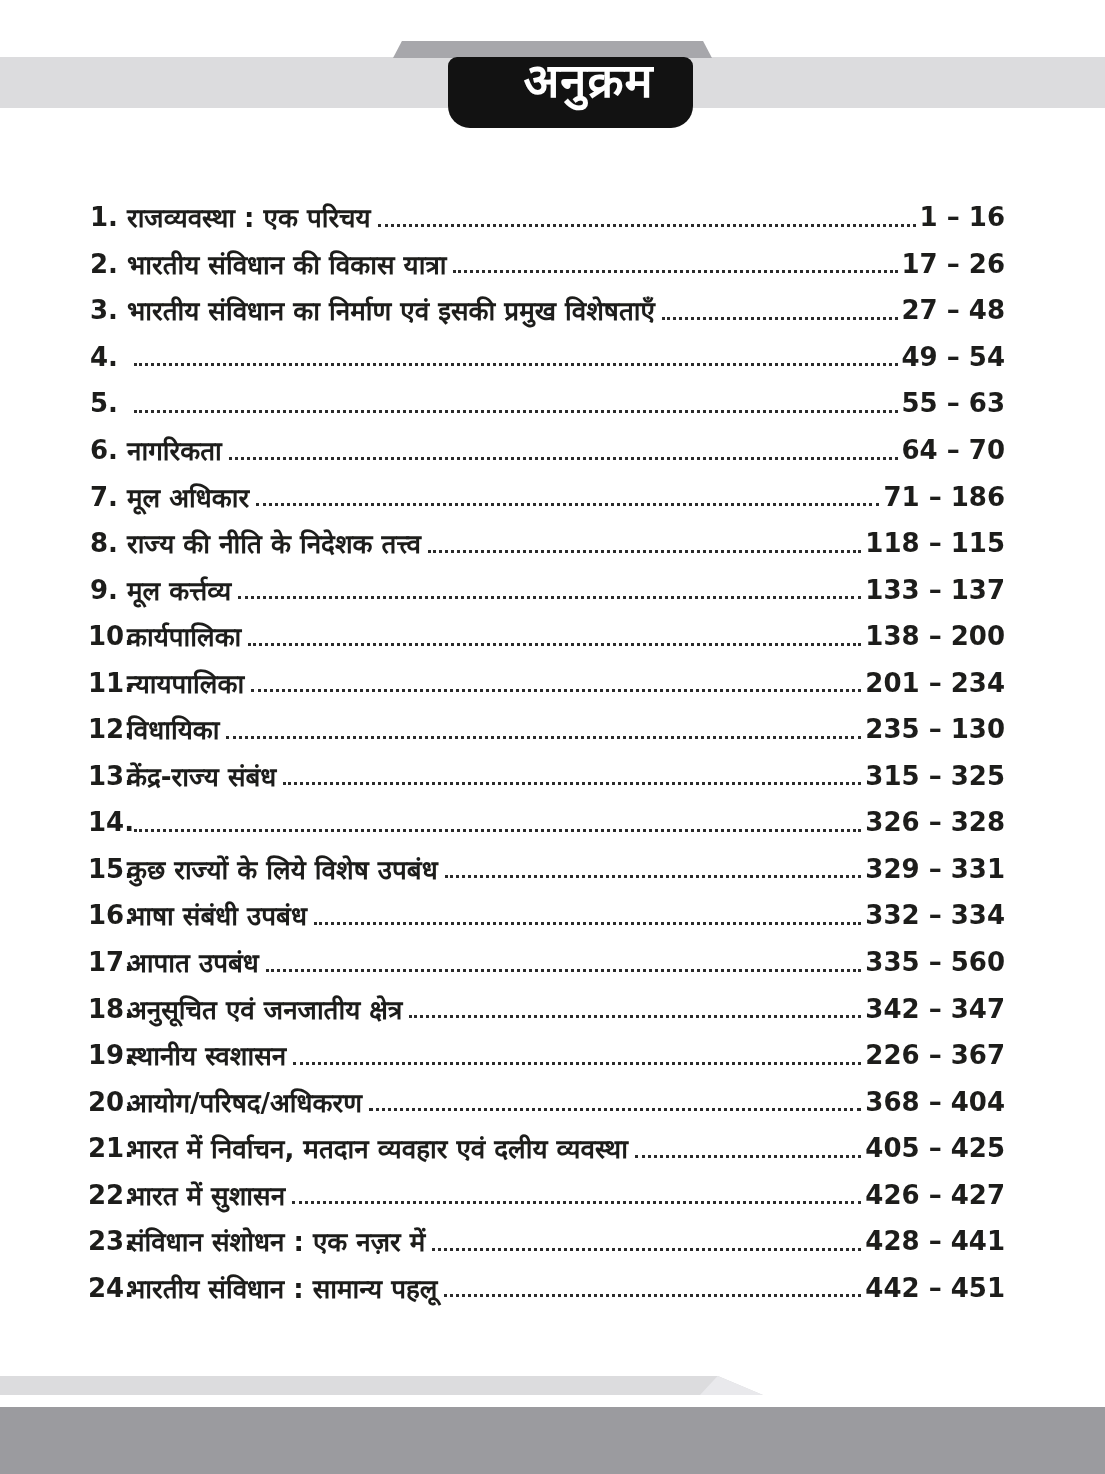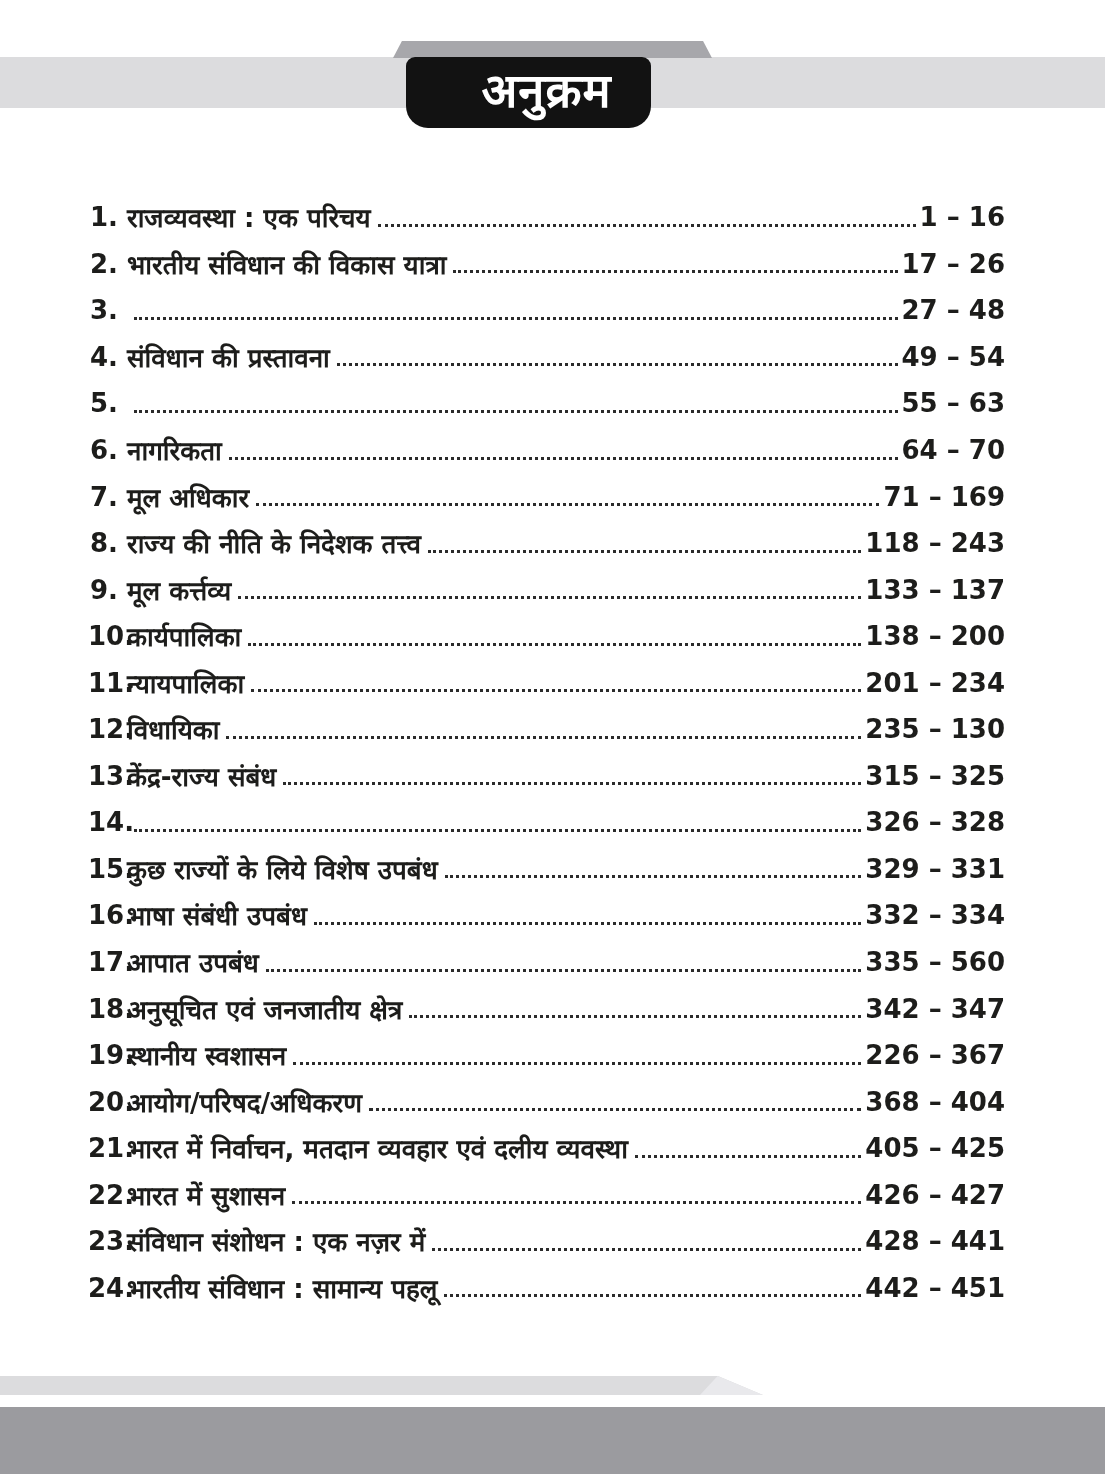--- a/index.html
+++ b/index.html
@@ -27,28 +27,28 @@
     position: absolute;
     left: 393px;
     top: 41px;
     width: 319px;
     height: 17px;
     background: #a7a7ab;
     clip-path: polygon(2.8% 0, 97.2% 0, 100% 100%, 0 100%);
   }
   .header-box {
     position: absolute;
-    left: 406px;
+    left: 448px;
     top: 57px;
     width: 245px;
     height: 71px;
     background: #121212;
     border-radius: 9px 9px 22px 22px;
     display: flex;
-    align-items: center;
+    align-items: flex-start;
     justify-content: center;
     padding-left: 36px;
   }
   .header-box .title-text {
     color: #ffffff;
     font-size: 47px;
     font-weight: 700;
     line-height: 1;
     letter-spacing: 1px;
     padding-bottom: 4px;
@@ -136,27 +136,27 @@
 
     <div class="toc-row">
       <span class="num">2.</span>
       <span class="entry-title">भारतीय संविधान की विकास यात्रा</span>
       <span class="leader"></span>
       <span class="pages">17 – 26</span>
     </div>
 
     <div class="toc-row">
       <span class="num">3.</span>
+      <span class="entry-title">भारतीय संविधान का निर्माण एवं इसकी प्रमुख विशेषताएँ</span>
       <span class="leader"></span>
       <span class="pages">27 – 48</span>
     </div>
 
     <div class="toc-row">
       <span class="num">4.</span>
-      <span class="entry-title">संविधान की प्रस्तावना</span>
       <span class="leader"></span>
       <span class="pages">49 – 54</span>
     </div>
 
     <div class="toc-row">
       <span class="num">5.</span>
       <span class="leader"></span>
       <span class="pages">55 – 63</span>
     </div>
 
@@ -164,28 +164,28 @@
       <span class="num">6.</span>
       <span class="entry-title">नागरिकता</span>
       <span class="leader"></span>
       <span class="pages">64 – 70</span>
     </div>
 
     <div class="toc-row">
       <span class="num">7.</span>
       <span class="entry-title">मूल अधिकार</span>
       <span class="leader"></span>
-      <span class="pages">71 – 169</span>
+      <span class="pages">71 – 186</span>
     </div>
 
     <div class="toc-row">
       <span class="num">8.</span>
       <span class="entry-title">राज्य की नीति के निदेशक तत्त्व</span>
       <span class="leader"></span>
-      <span class="pages">118 – 243</span>
+      <span class="pages">118 – 115</span>
     </div>
 
     <div class="toc-row">
       <span class="num">9.</span>
       <span class="entry-title">मूल कर्त्तव्य</span>
       <span class="leader"></span>
       <span class="pages">133 – 137</span>
     </div>
 
     <div class="toc-row">

